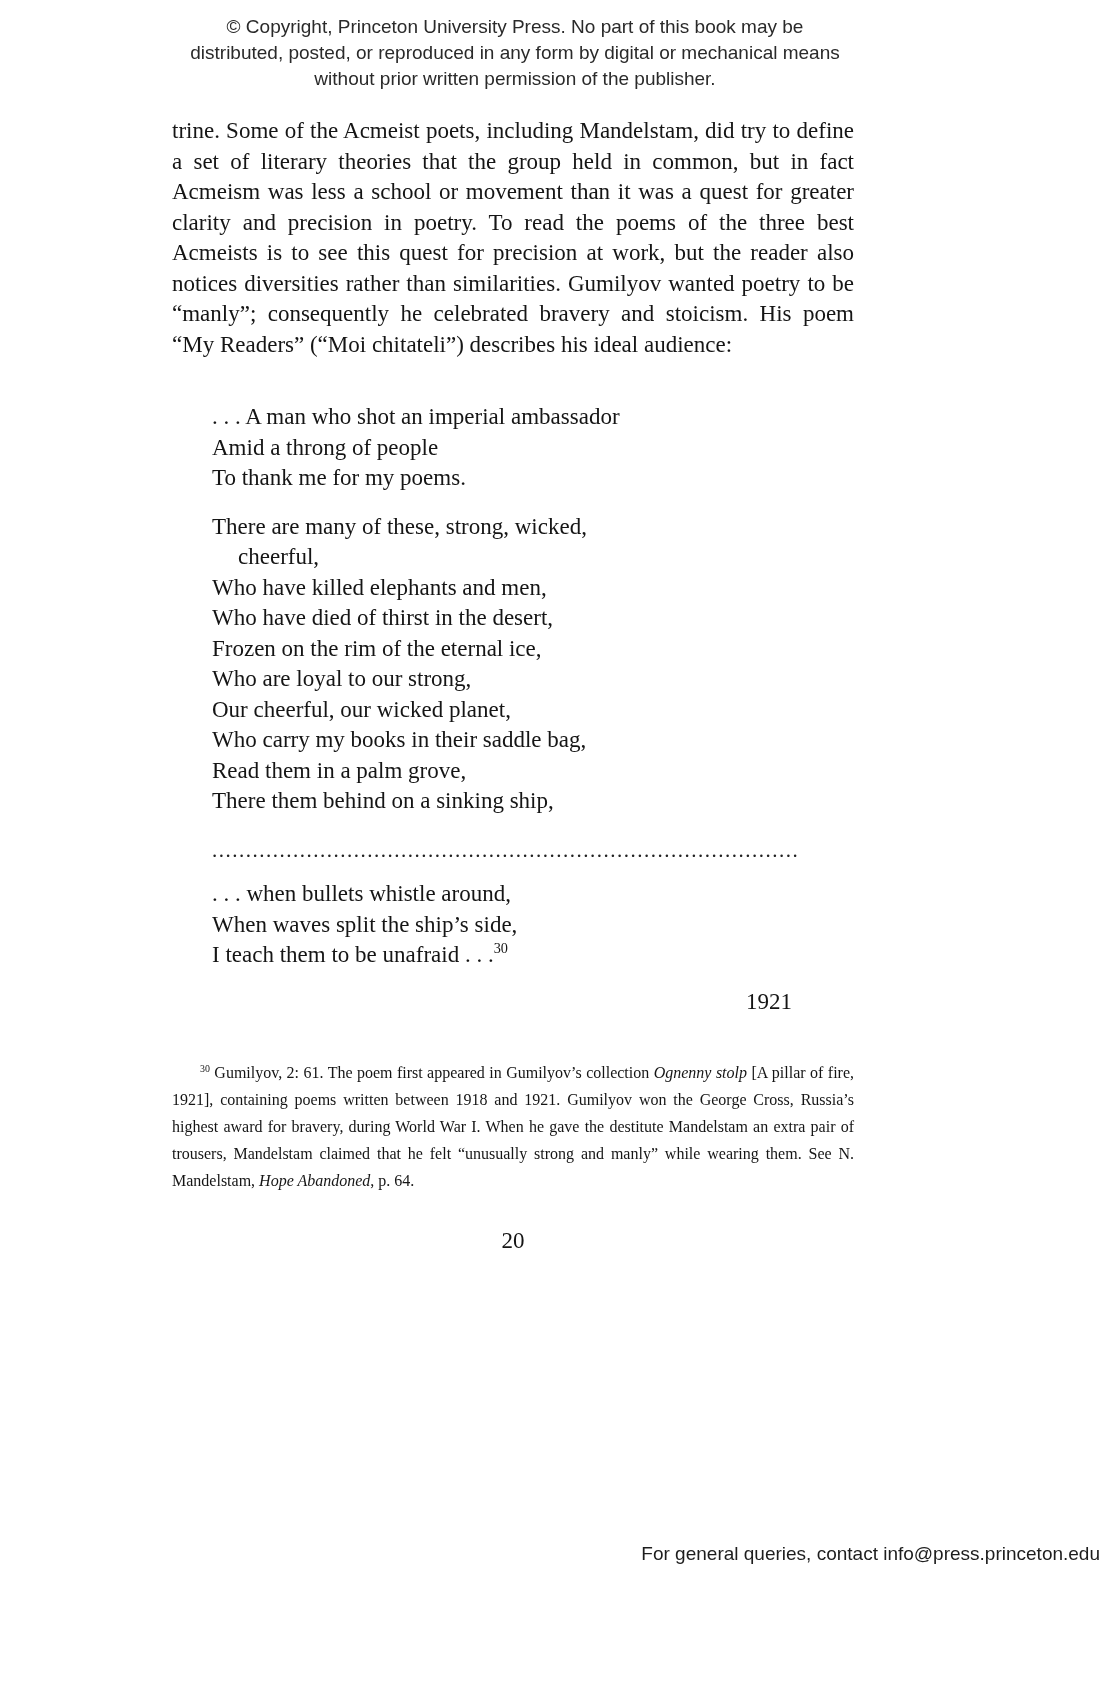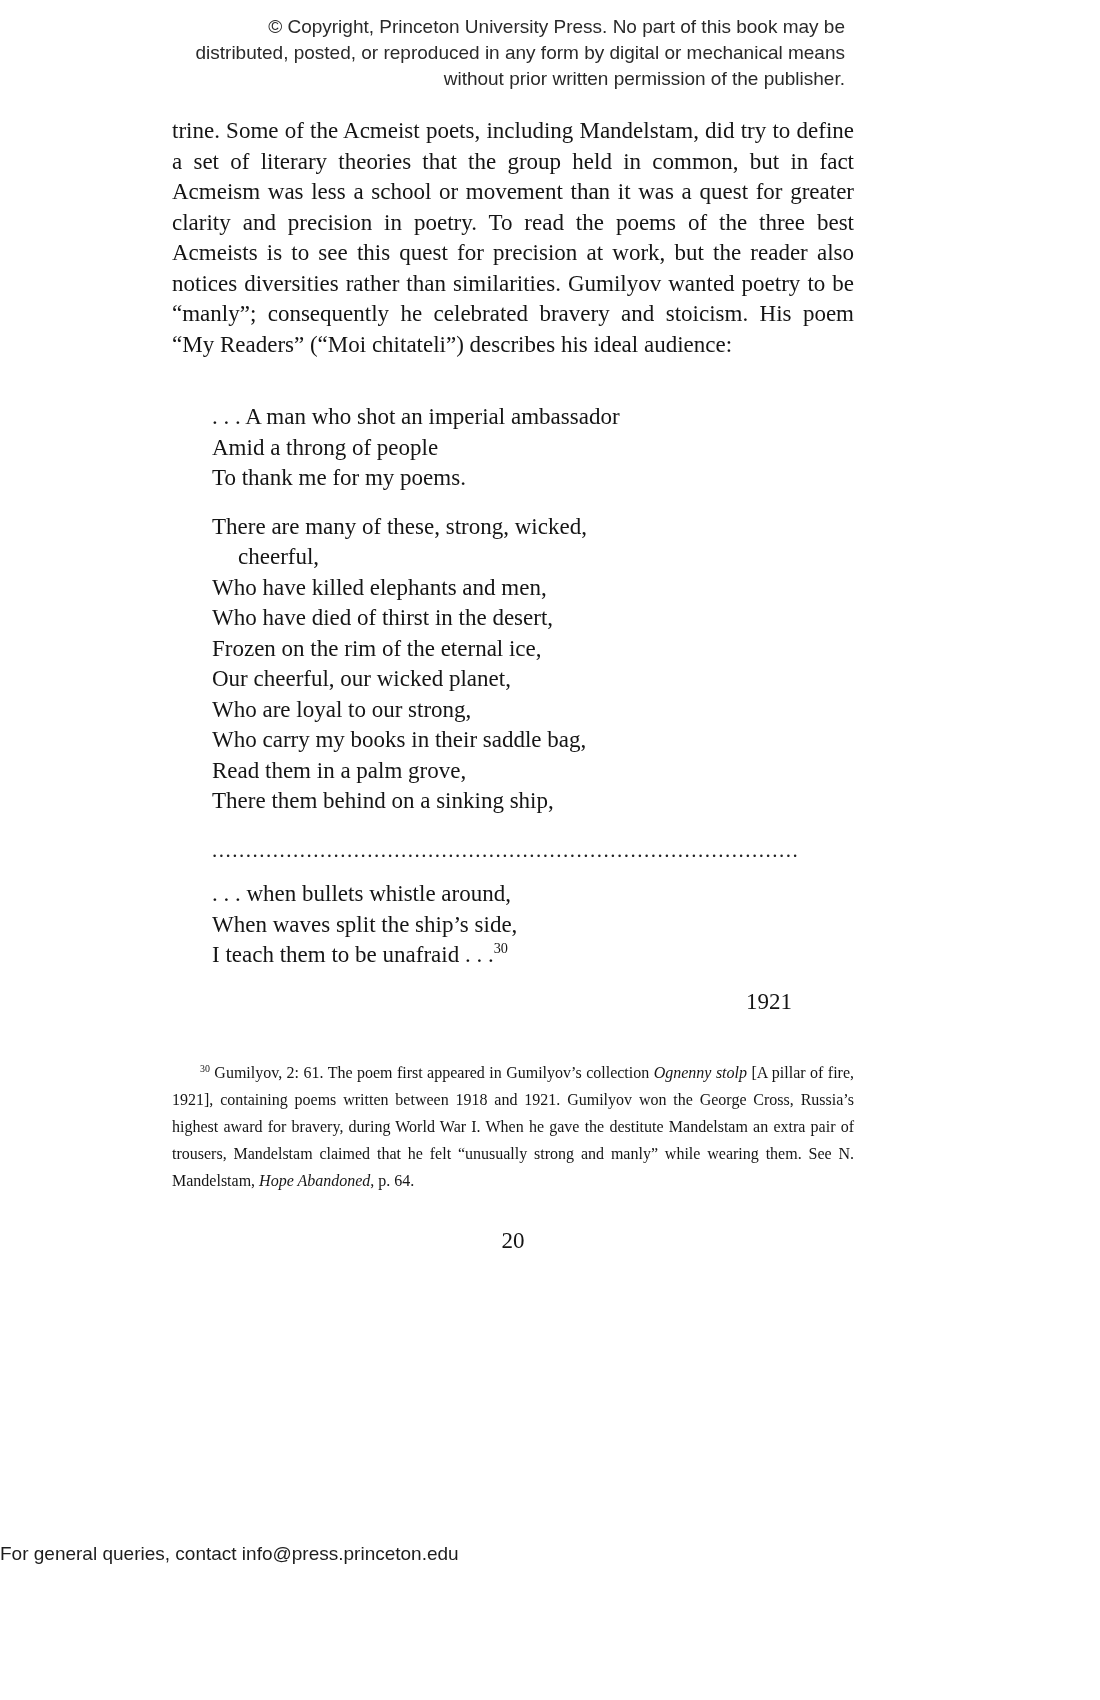--- a/index.html
+++ b/index.html
@@ -14,21 +14,21 @@
     color: #121212;
     -webkit-font-smoothing: antialiased;
   }
   .copyright {
     font-family: "Liberation Sans", sans-serif;
     font-size: 19px;
     line-height: 26px;
     color: #2a2a2a;
     width: 660px;
     margin: 14px 0 0 185px;
-    text-align: right;
+    text-align: center;
   }
   .text-col {
     width: 682px;
     margin-left: 172px;
     font-family: "Liberation Serif", serif;
     font-size: 23px;
     line-height: 30.5px;
     color: #151515;
   }
   .body-par {
@@ -78,21 +78,21 @@
   }
   .page-number {
     margin-top: 32px;
     text-align: center;
   }
   .footer {
     position: absolute;
     left: 0;
     top: 1543px;
     width: 1100px;
-    text-align: left;
+    text-align: right;
     font-family: "Liberation Sans", sans-serif;
     font-size: 19px;
     color: #1d1d1d;
   }
 </style>
 </head>
 <body>
 
 <div>
 
@@ -109,22 +109,22 @@
         <div class="line">Amid a throng of people</div>
         <div class="line">To thank me for my poems.</div>
       </div>
 
       <div class="stanza">
         <div class="line">There are many of these, strong, wicked,</div>
         <div class="line indent">cheerful,</div>
         <div class="line">Who have killed elephants and men,</div>
         <div class="line">Who have died of thirst in the desert,</div>
         <div class="line">Frozen on the rim of the eternal ice,</div>
+        <div class="line">Who are loyal to our strong,</div>
         <div class="line">Our cheerful, our wicked planet,</div>
-        <div class="line">Who are loyal to our strong,</div>
         <div class="line">Who carry my books in their saddle bag,</div>
         <div class="line">Read them in a palm grove,</div>
         <div class="line">There them behind on a sinking ship,</div>
       </div>
 
       <div class="divider">........................................................................................................................</div>
 
       <div class="stanza" style="margin-top:10px;">
         <div class="line">. . . when bullets whistle around,</div>
         <div class="line">When waves split the ship’s side,</div>

